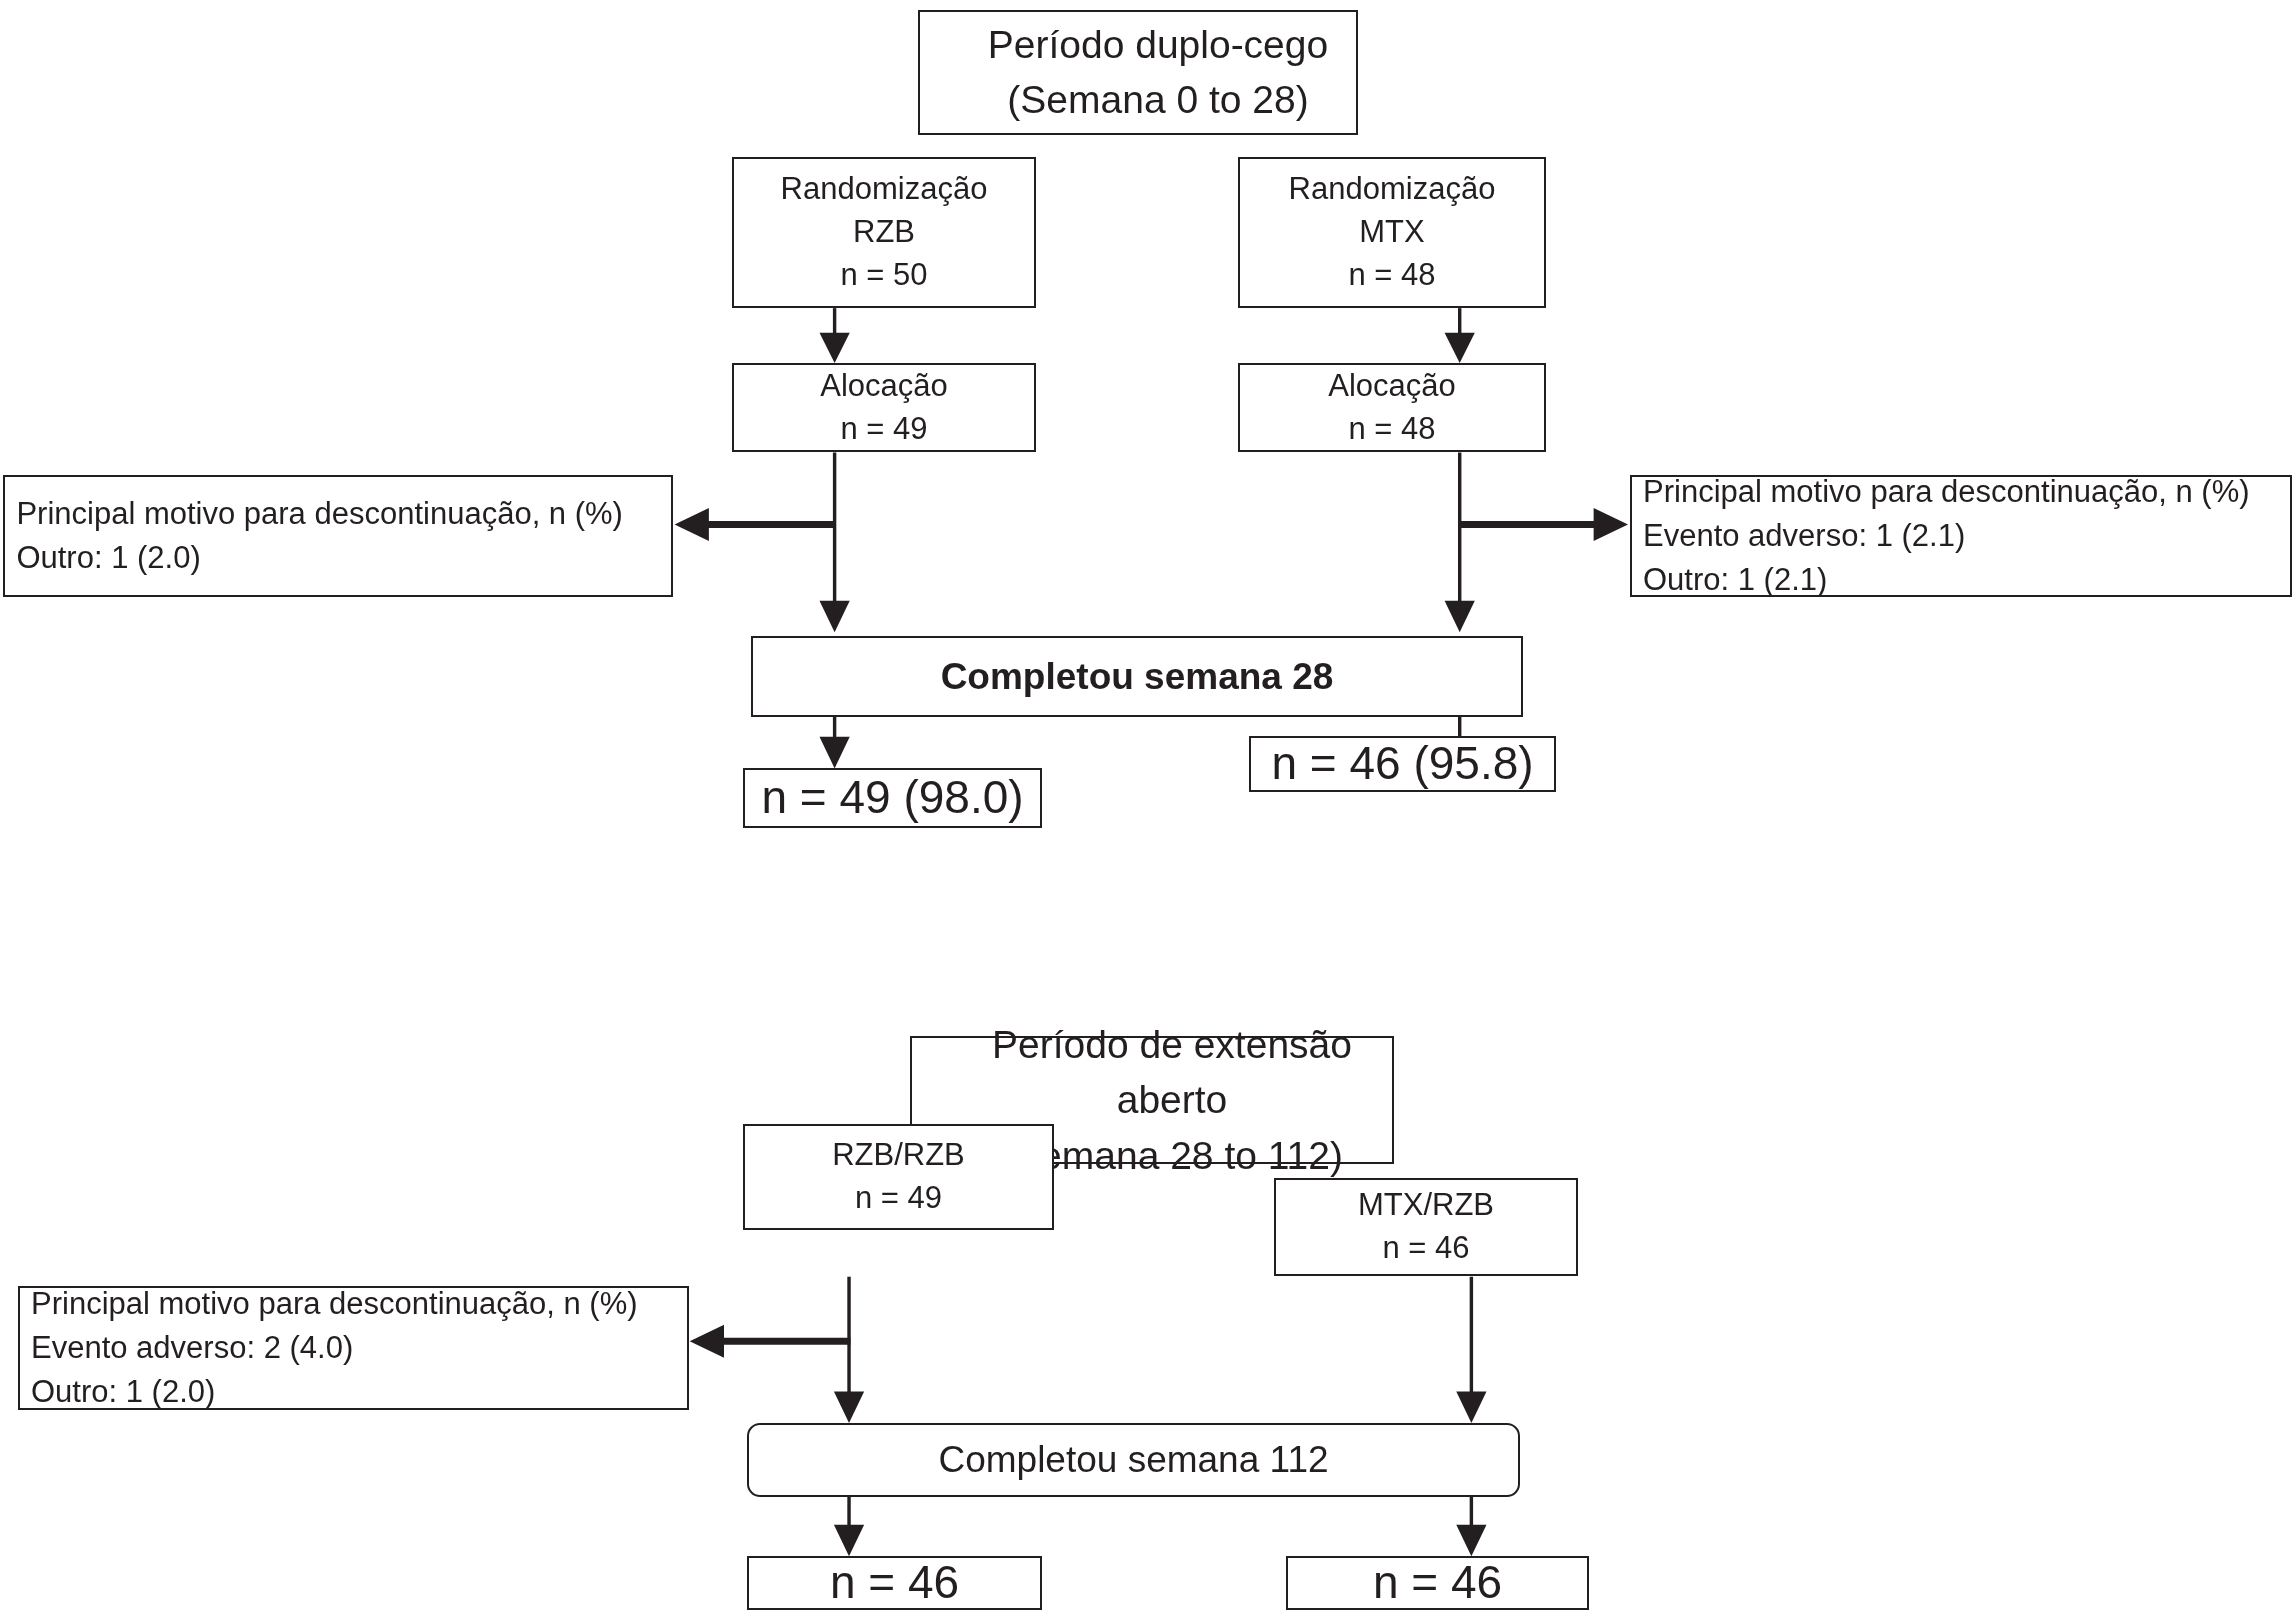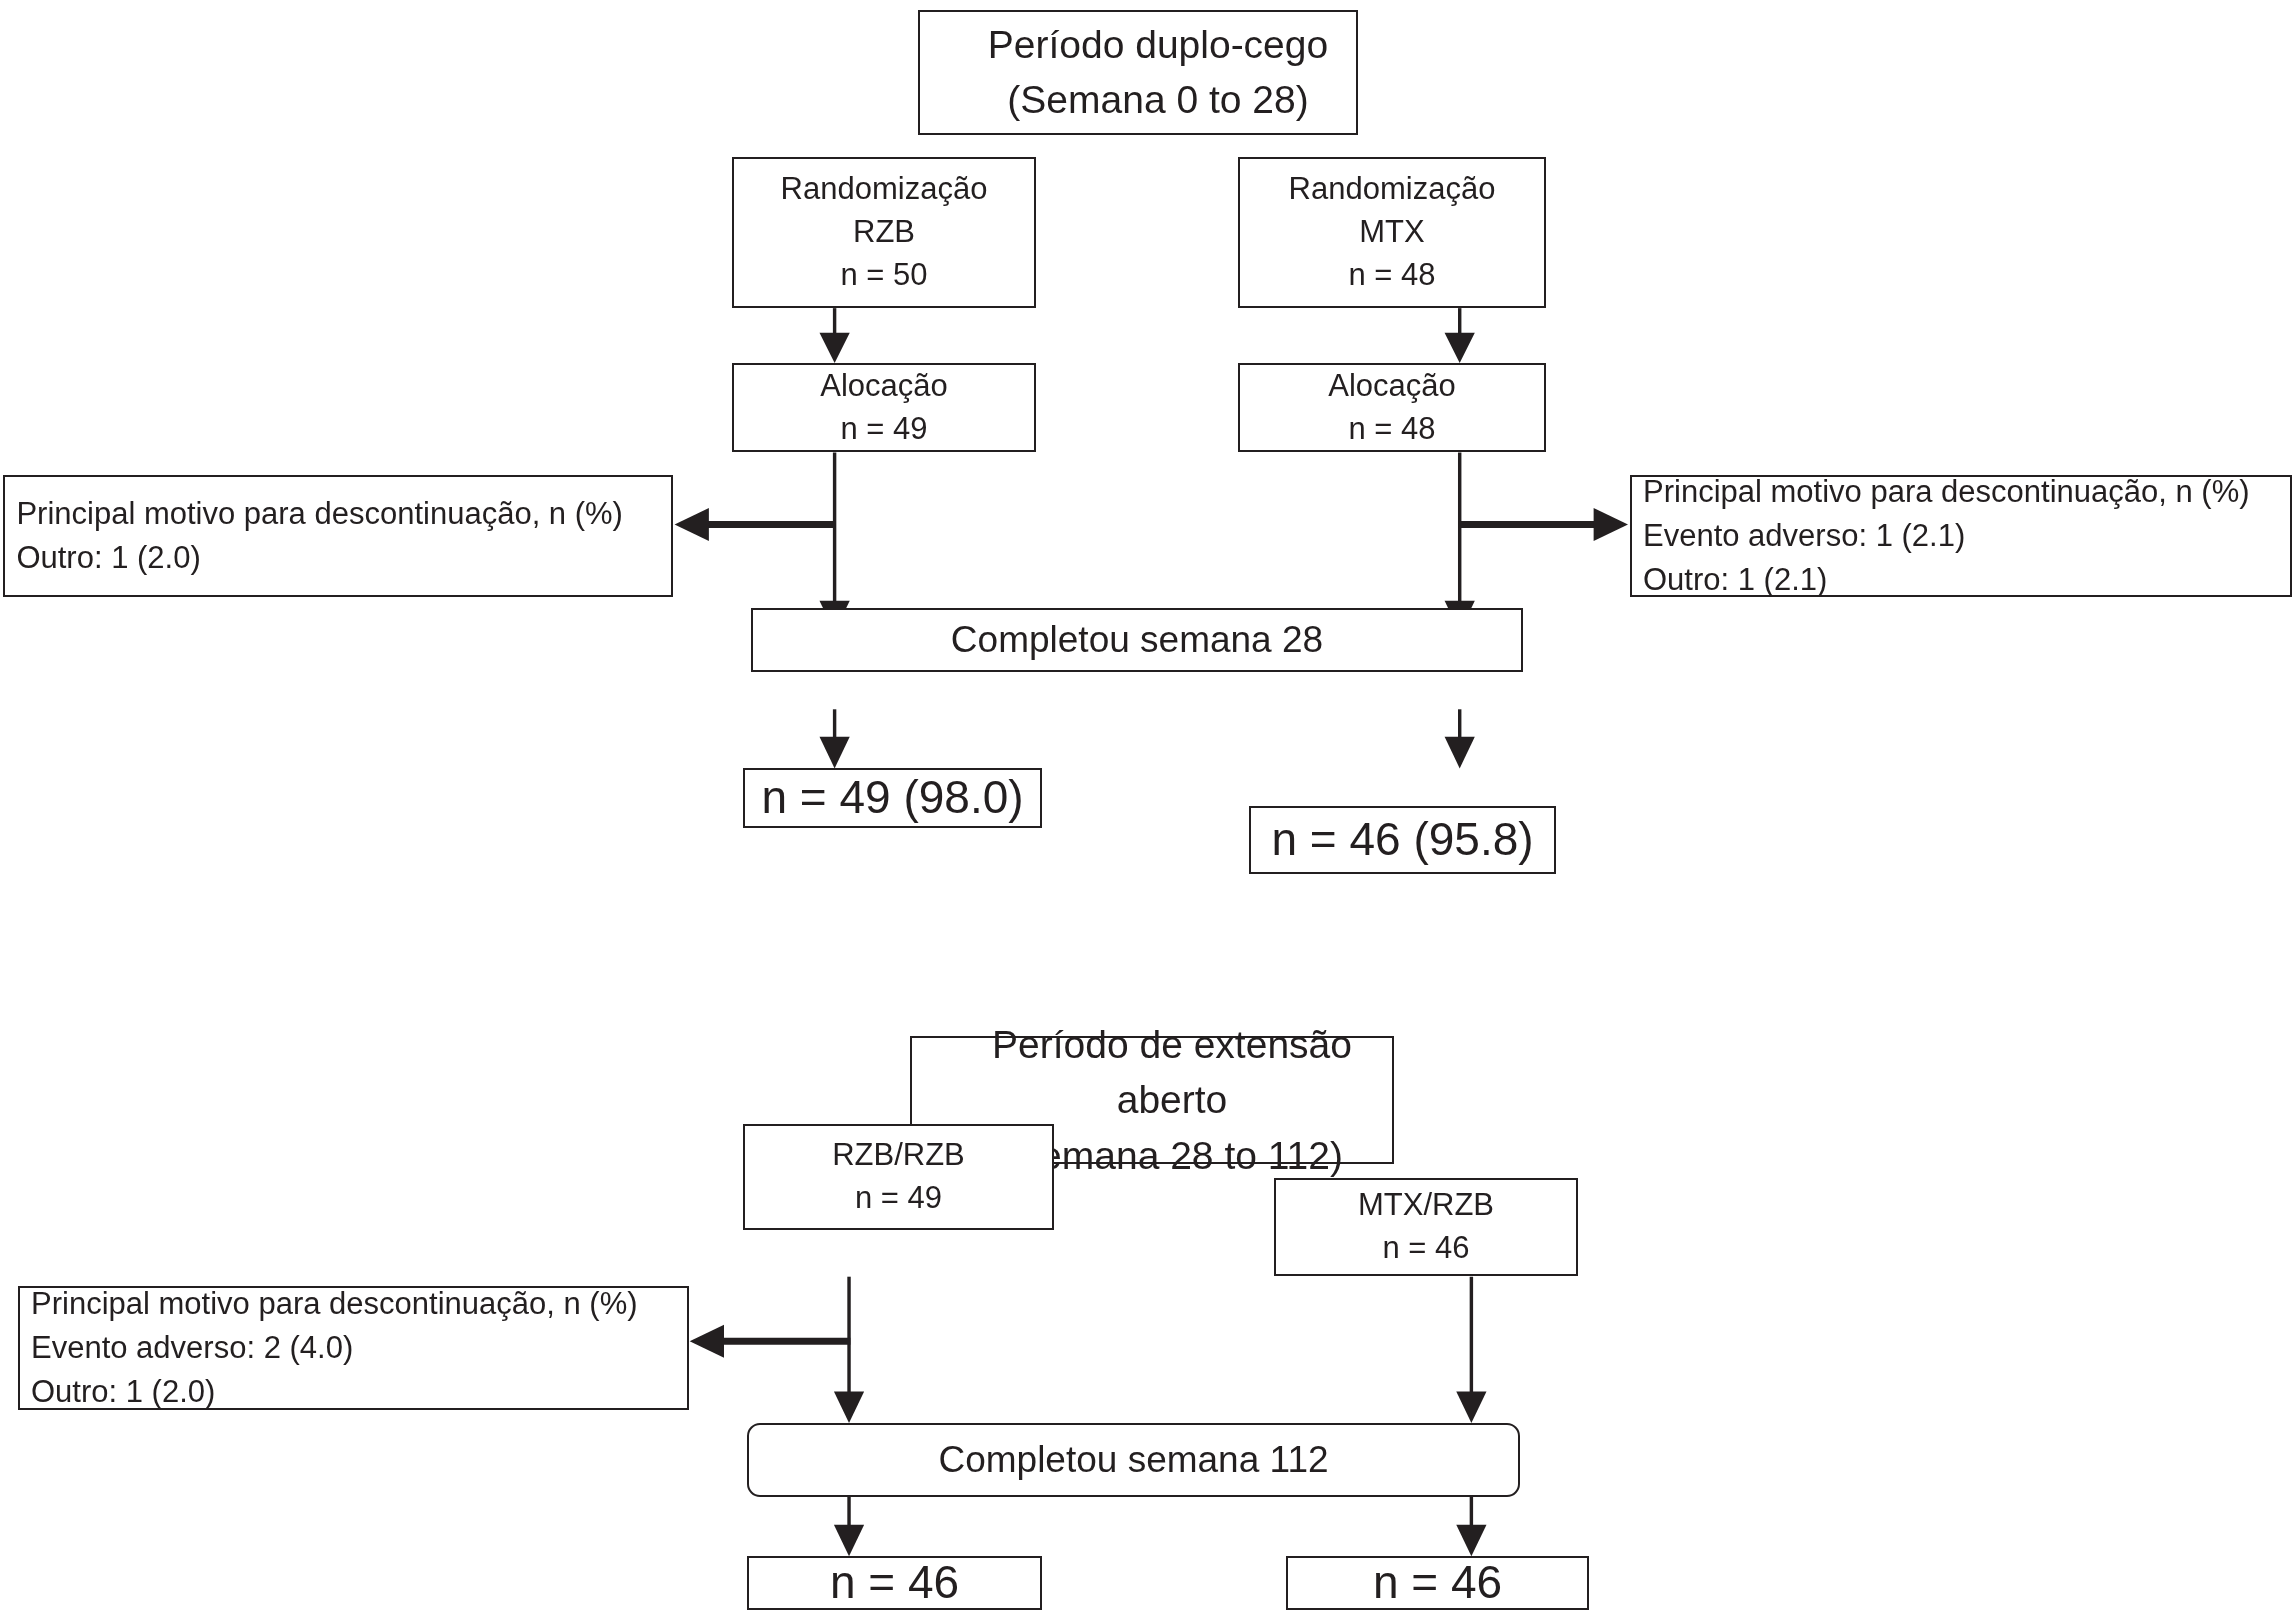--- a/index.html
+++ b/index.html
@@ -157,29 +157,29 @@
     <div>Principal motivo para descontinuação, n (%)</div>
     <div>Outro: 1 (2.0)</div>
   </div>
 
   <div class="box side" style="left:1630px; top:475px; width:662px; height:122px;">
     <div>Principal motivo para descontinuação, n (%)</div>
     <div>Evento adverso: 1 (2.1)</div>
     <div>Outro: 1 (2.1)</div>
   </div>
 
-  <div class="box wide" style="left:751px; top:608px; width:772px; height:64px;">
+  <div class="box wide" style="left:751px; top:636px; width:772px; height:81px;font-weight:bold;">
     <div>Completou semana 28</div>
   </div>
 
   <div class="box result" style="left:743px; top:768px; width:299px; height:60px;">
     <div>n = 49 (98.0)</div>
   </div>
 
-  <div class="box result" style="left:1249px; top:806px; width:307px; height:68px;">
+  <div class="box result" style="left:1249px; top:736px; width:307px; height:56px;">
     <div>n = 46 (95.8)</div>
   </div>
 
   <div class="box title" style="left:910px; top:1024px; width:484px; height:128px;margin-top:12px;">
     <div>Período de extensão aberto</div>
     <div>(Semana 28 to 112)</div>
   </div>
 
   <div class="box" style="left:743px; top:1124px; width:311px; height:106px;">
     <div>RZB/RZB</div>

